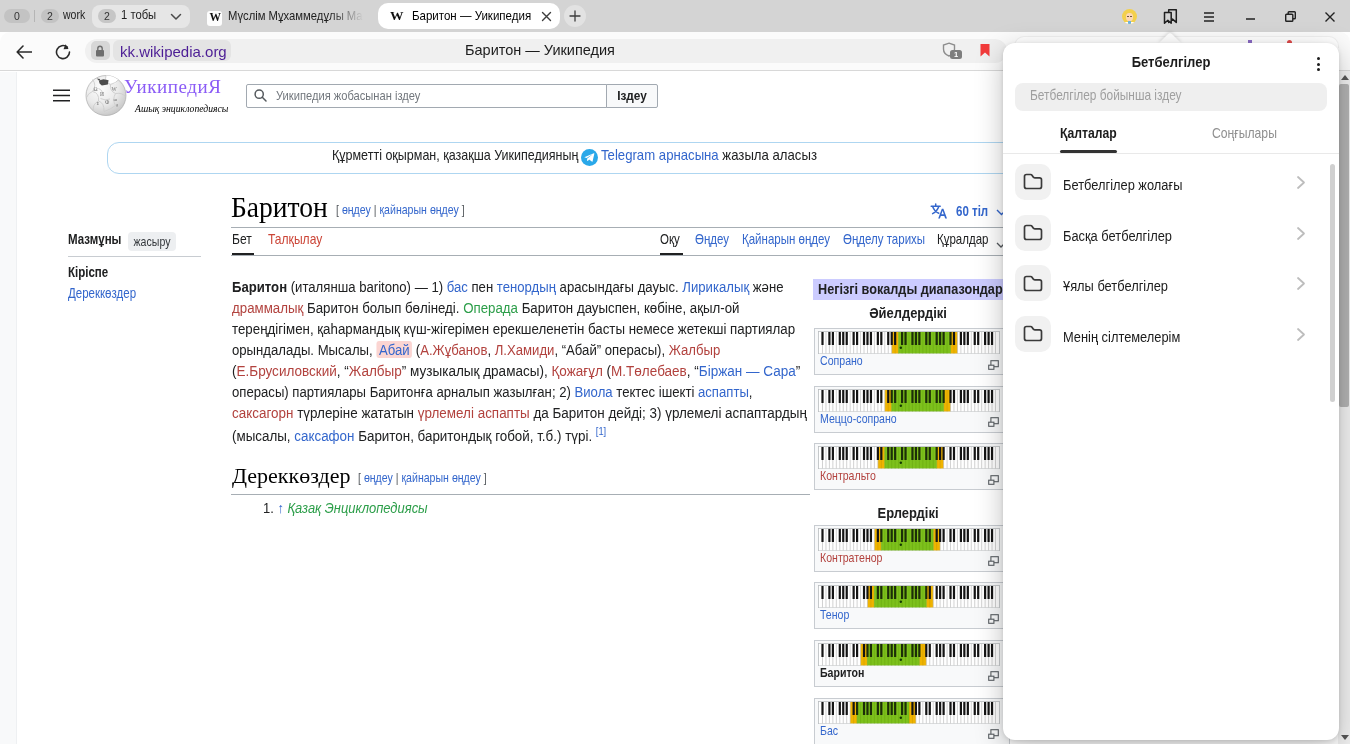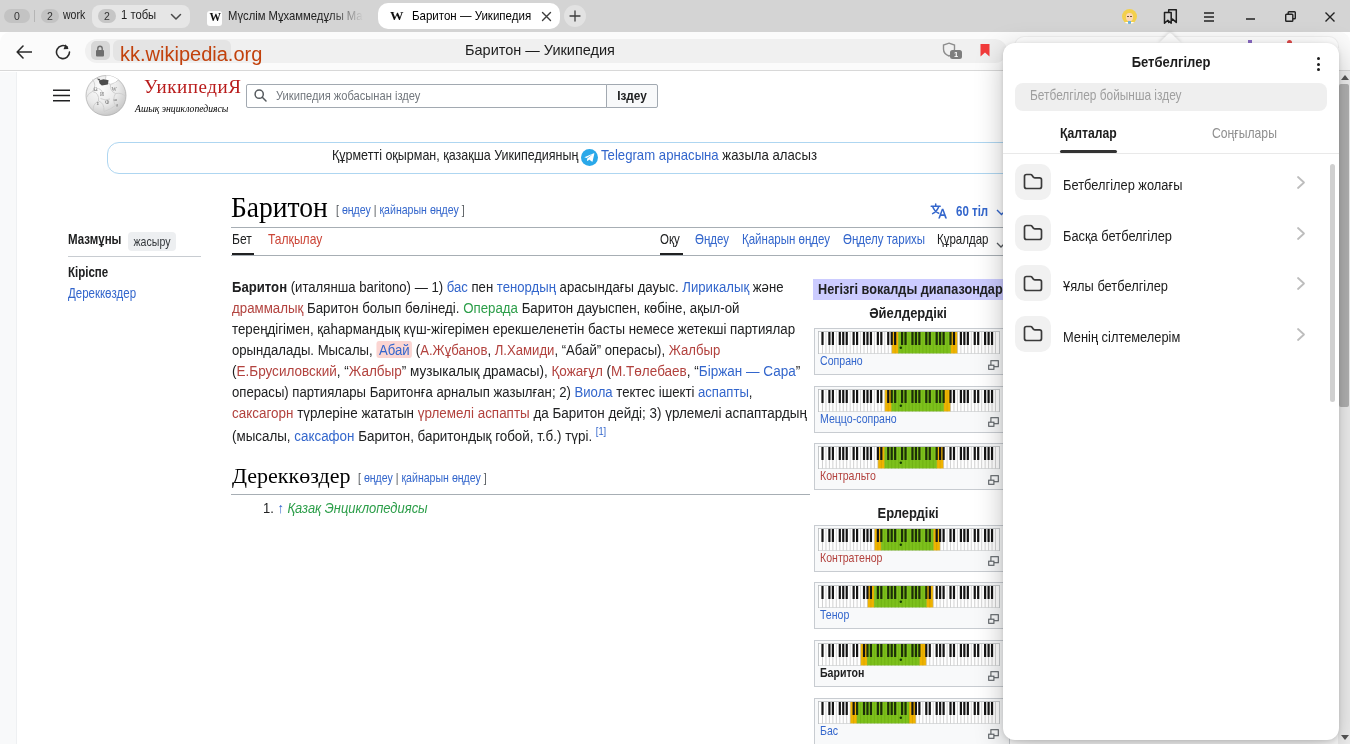--- a/index.html
+++ b/index.html
@@ -80,21 +80,21 @@
     <path d="M14.5 8 A6.5 6.5 0 1 1 12.3 3.2" fill="none" stroke="#2a2a2a" stroke-width="1.6" stroke-linecap="round"></path>
     <path d="M10.5 0.2 L13.6 4.9 L8.5 5.3 Z" fill="#2a2a2a"></path>
   </svg>
 <div class="abs" style="left:85px;top:38.5px;width:922px;height:24px;background:#f0f0f0;border-radius:12px"></div>
 <div class="abs" style="left:90.5px;top:41px;width:19px;height:19px;background:#d7d7d7;border-radius:5px"></div>
 <svg class="abs" style="left:95px;top:44.5px" width="10" height="12" viewBox="0 0 10 12">
     <rect x="1" y="5" width="8" height="6.5" rx="1" fill="#6e6e6e"></rect>
     <path d="M2.8 5 V3.4 A2.2 2.2 0 0 1 7.2 3.4 V5" fill="none" stroke="#6e6e6e" stroke-width="1.4"></path>
   </svg>
 <div class="abs" style="left:113px;top:40px;width:118px;height:21px;background:#e4e4e4;border-radius:6px"></div>
-<div class="abs" style="left:120px;top:42.5px;font-size:20px;color:#c2410c">kk.wikipedia.org</div>
+<div class="abs" style="left:120px;top:42.5px;font-size:15px;color:#4c1d95">kk.wikipedia.org</div>
 <div class="abs nw" style="left:465px;top:41.8px;font-size:14.5px;color:#1c1c1c">Баритон — Уикипедия</div>
 <svg class="abs" style="left:942px;top:41.5px" width="14" height="15" viewBox="0 0 14 15">
     <path d="M7 1.2 L12.5 3 V7 C12.5 10.6 10.2 12.8 7 14 C3.8 12.8 1.5 10.6 1.5 7 V3 Z" fill="none" stroke="#8d8d8d" stroke-width="1.4"></path>
   </svg>
 <div class="abs" style="left:950px;top:50px;width:12px;height:9px;background:#7d7d7d;border-radius:2.5px;color:#fff;font-size:7.5px;font-weight:bold;text-align:center;line-height:9px">1</div>
 <svg class="abs" style="left:980px;top:44px" width="10" height="13" viewBox="0 0 10 13">
     <path d="M0.5 0 H9.5 V12.5 L5 8.6 L0.5 12.5 Z" fill="#f23b3b"></path>
   </svg>
 
 <div class="abs" style="left:0;top:71px;width:1350px;height:673px;background:#fff"></div>
@@ -121,21 +121,21 @@
 <g fill="#6e6e6e" font-family="Liberation Serif,serif">
 <text x="8.5" y="15.5" font-size="5.5">Ω</text>
       <text x="15" y="20.5" font-size="5.5">И</text>
       <text x="26.5" y="15.5" font-size="5.5">W</text>
       <text x="20" y="29" font-size="5.5">Ф</text>
       <text x="28.5" y="25.5" font-size="4.5">ш</text>
       <text x="11.5" y="30" font-size="4.5">Е</text>
       <text x="31" y="31" font-size="4">д</text>
 </g>
   </svg>
-<div class="abs nw" style="left:144px;top:75.5px;font-family:'Liberation Serif',serif;font-size:19px;color:#b91c1c;letter-spacing:0.6px">УикипедиЯ</div>
+<div class="abs nw" style="left:124px;top:75.5px;font-family:'Liberation Serif',serif;font-size:19px;color:#8b5cf6;letter-spacing:0.6px">УикипедиЯ</div>
 <div class="abs nw sx88" style="left:134.5px;top:102px;font-family:'Liberation Serif',serif;font-style:italic;font-size:11px;color:#000">Ашық энциклопедиясы</div>
 <div class="abs" style="left:246px;top:83.5px;width:361px;height:24px;background:#fff;border:1px solid #a2a9b1;border-radius:2px 0 0 2px"></div>
 <svg class="abs" style="left:254px;top:89px" width="13" height="13" viewBox="0 0 13 13">
     <circle cx="5.2" cy="5.2" r="4.1" fill="none" stroke="#54595d" stroke-width="1.5"></circle>
     <path d="M8.3 8.3 L12 12" stroke="#54595d" stroke-width="1.5" stroke-linecap="round"></path>
   </svg>
 <div class="abs nw sx82" style="left:276px;top:88.3px;font-size:13.6px;color:#72777d">Уикипедия жобасынан іздеу</div>
 <div class="abs" style="left:606px;top:83.5px;width:52px;height:24px;background:#f8f9fa;border:1px solid #a2a9b1;border-radius:0 2px 2px 0"></div>
 <div class="abs sx87c" style="left:606px;top:87.5px;width:52px;text-align:center;font-size:13.6px;font-weight:bold;color:#202122">Іздеу</div>
 

